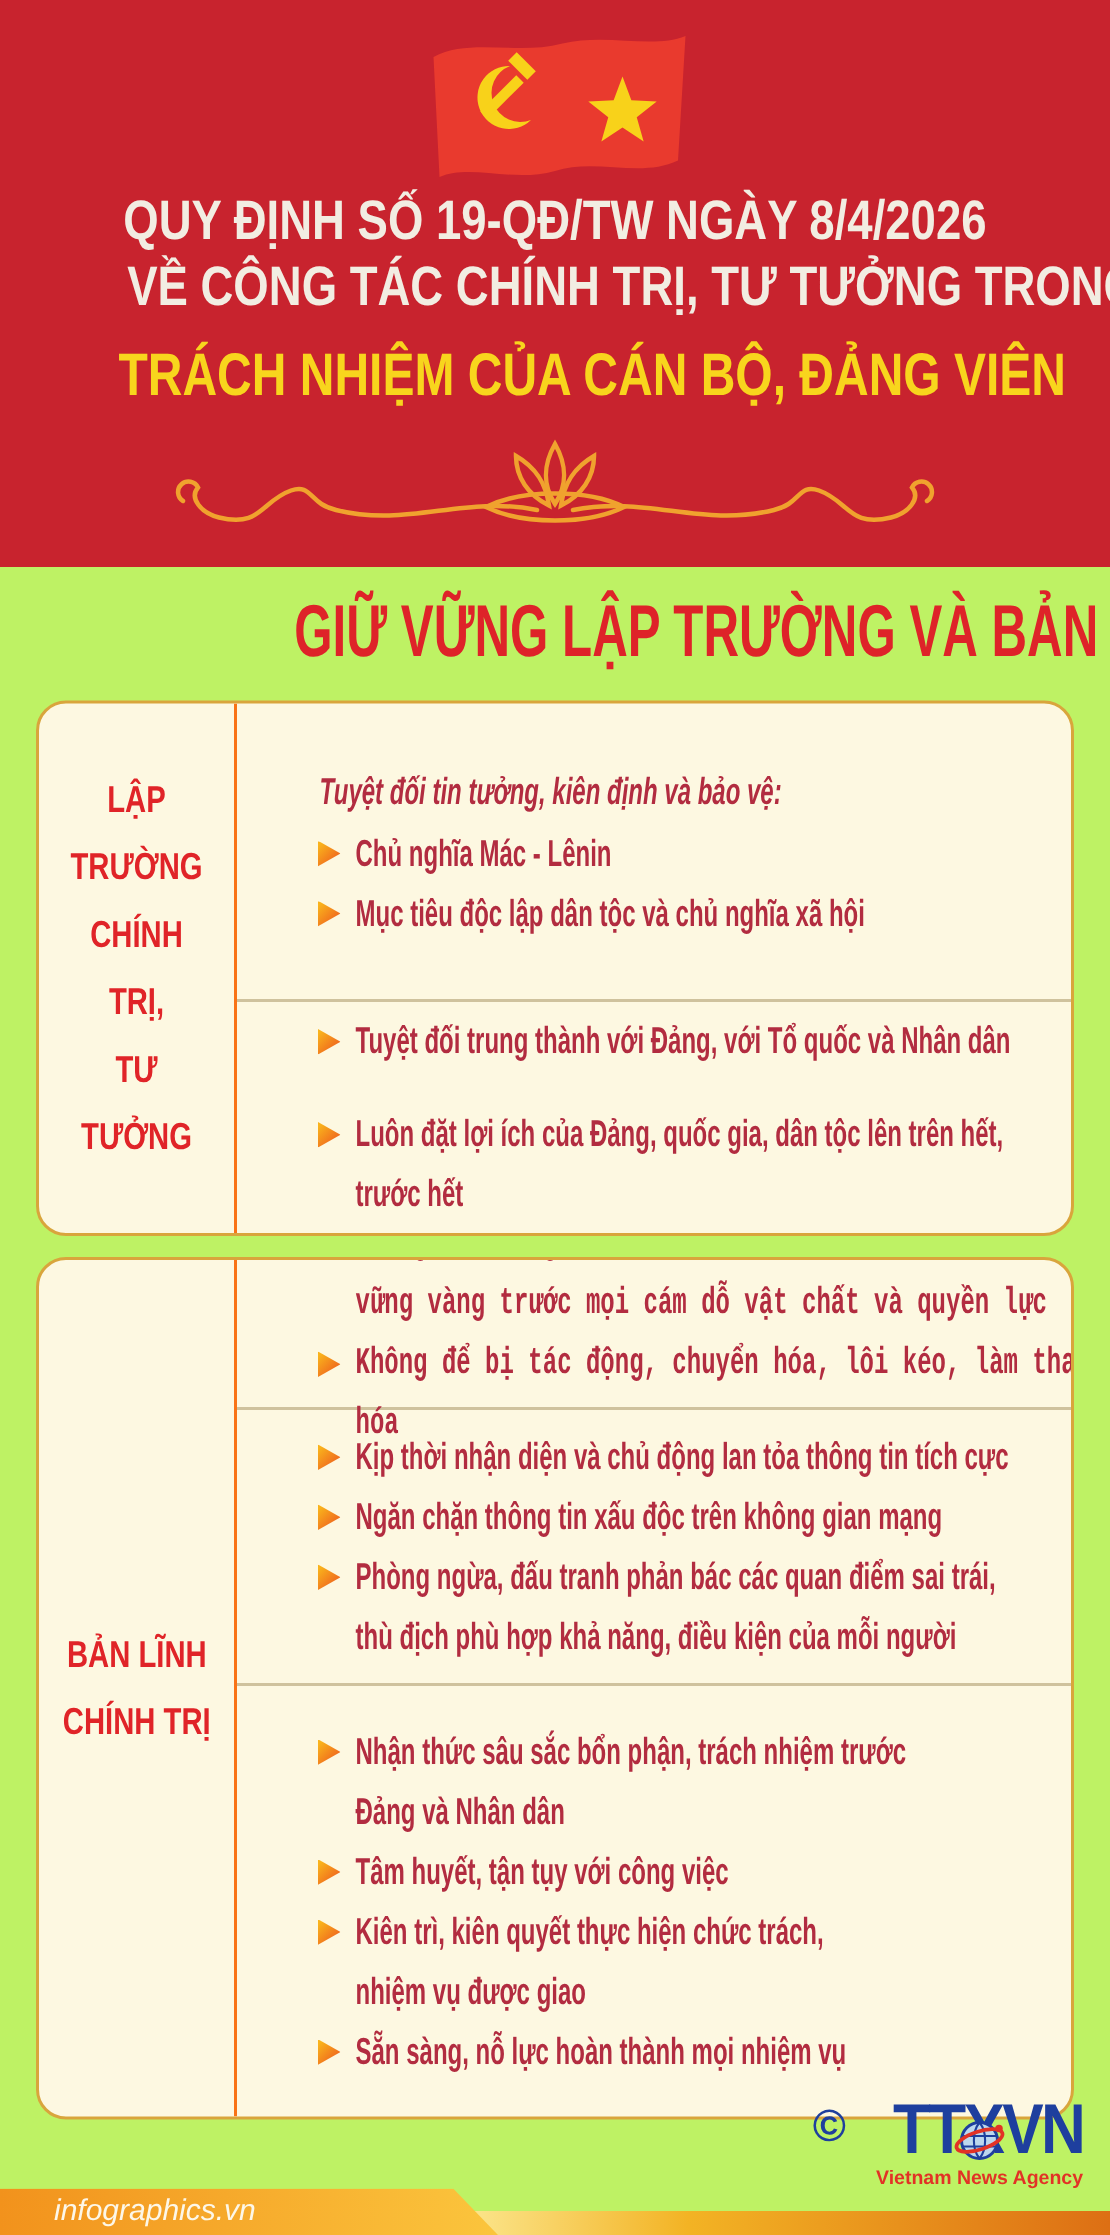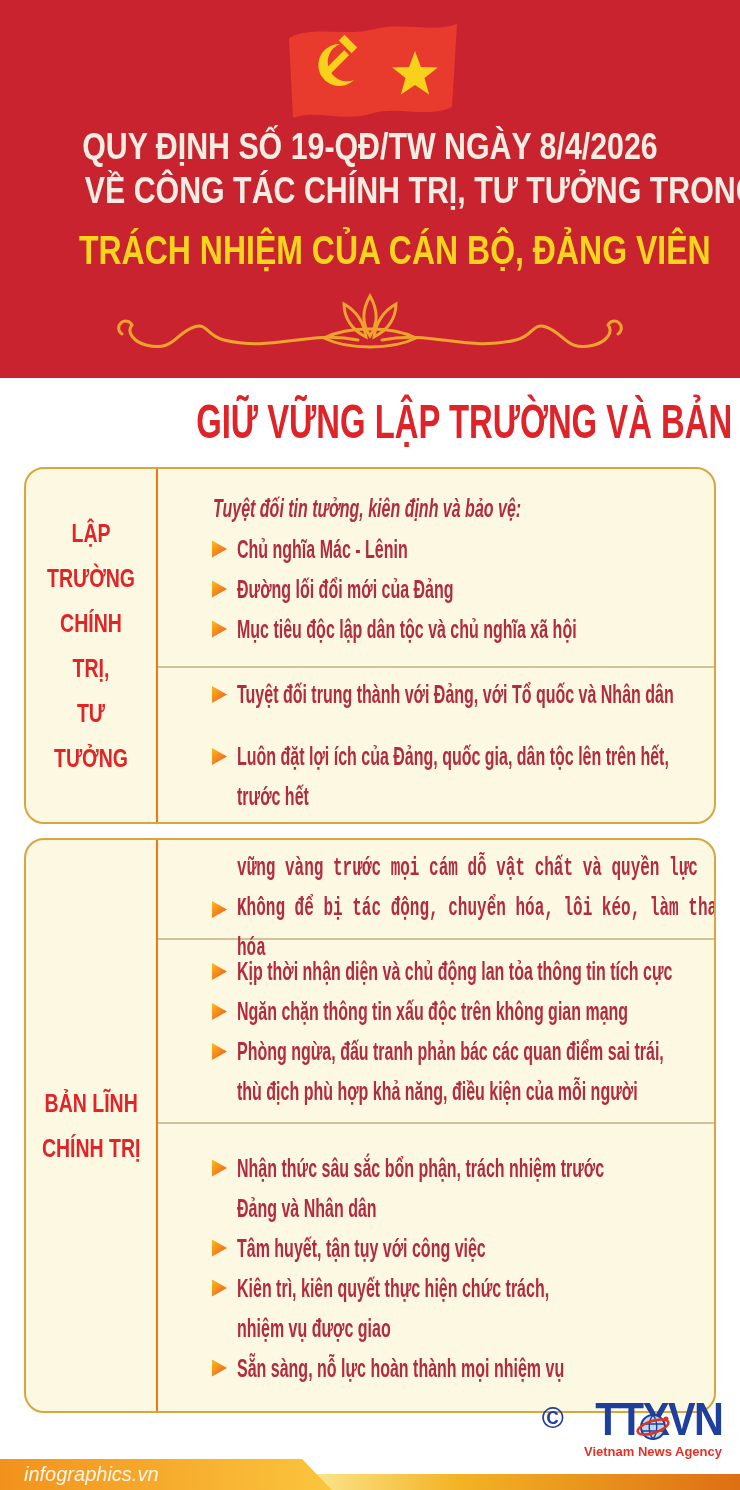--- a/index.html
+++ b/index.html
@@ -1,19 +1,19 @@
 <!DOCTYPE html>
 <html><head>
 <meta charset="utf-8">
 <style>
   * { margin:0; padding:0; box-sizing:border-box; }
   html,body { background:#555; }
   .page {
     position:relative; width:740px; height:1490px; margin:0 auto;
-    background:#ffffff; overflow:hidden;
+    background:#bef264; overflow:hidden;
     font-family:"Liberation Sans", sans-serif;
   }
   
   .header { position:absolute; left:0; top:0; width:740px; height:378px; background:#c8232e; }
   .flag { position:absolute; left:283px; top:20px; width:180px; height:108px; }
   .center-line { position:absolute; left:0; right:0; text-align:center; white-space:nowrap; }
   .squeeze { display:inline-block; transform-origin:50% 50%; }
   .title-line { top:126px; }
   .title-line2 { top:170px; }
   .title-line .squeeze, .title-line2 .squeeze {
@@ -77,21 +77,21 @@
   .gold-bar {
     position:absolute; left:0; top:1474px; width:740px; height:16px;
     background:linear-gradient(90deg,#f6c233 0%,#fdf0a2 38%,#f3b324 62%,#dd6f14 100%);
   }
   .ribbon-left {
     position:absolute; left:0; top:1459px; width:332px; height:31px;
     background:linear-gradient(90deg,#f2921c,#fbc53d);
     clip-path:polygon(0 0,91% 0,100% 100%,0 100%);
     display:flex; align-items:center;
   }
-  .site-label { color:#fdf7e8; font-size:20px; font-style:italic; padding-left:24px; }
+  .site-label { color:#fdf7e8; font-size:20px; font-style:italic; padding-left:36px; }
 </style>
 </head>
 <body>
 
 <div class="page">
 
   <div class="header">
 
     <svg class="flag" viewBox="0 0 180 108">
       <path d="M6,18 C30,5 62,17 92,9 C122,2 152,13 174,4 L169,87 C144,99 114,85 87,94 C59,102 31,89 10,98 Z" fill="#e93a2e"></path>
@@ -137,24 +137,20 @@
     </div>
     <div class="panel-body">
       <div class="block b-t1-1">
         <div class="intro">Tuyệt đối tin tưởng, kiên định và bảo vệ:</div>
         <div class="item">
           <span class="bullet"></span>
           <span class="item-text">Chủ nghĩa Mác - Lênin</span>
         </div>
         <div class="item">
           <span class="bullet"></span>
-          <span class="item-text">Đường lối đổi mới của Đảng</span>
-        </div>
-        <div class="item">
-          <span class="bullet"></span>
           <span class="item-text">Mục tiêu độc lập dân tộc và chủ nghĩa xã hội</span>
         </div>
       </div>
       <div class="block b-t1-2">
         <div class="item">
           <span class="bullet"></span>
           <span class="item-text">Tuyệt đối trung thành với Đảng, với Tổ quốc và Nhân dân</span>
         </div>
         <div class="item">
           <span class="bullet"></span>

